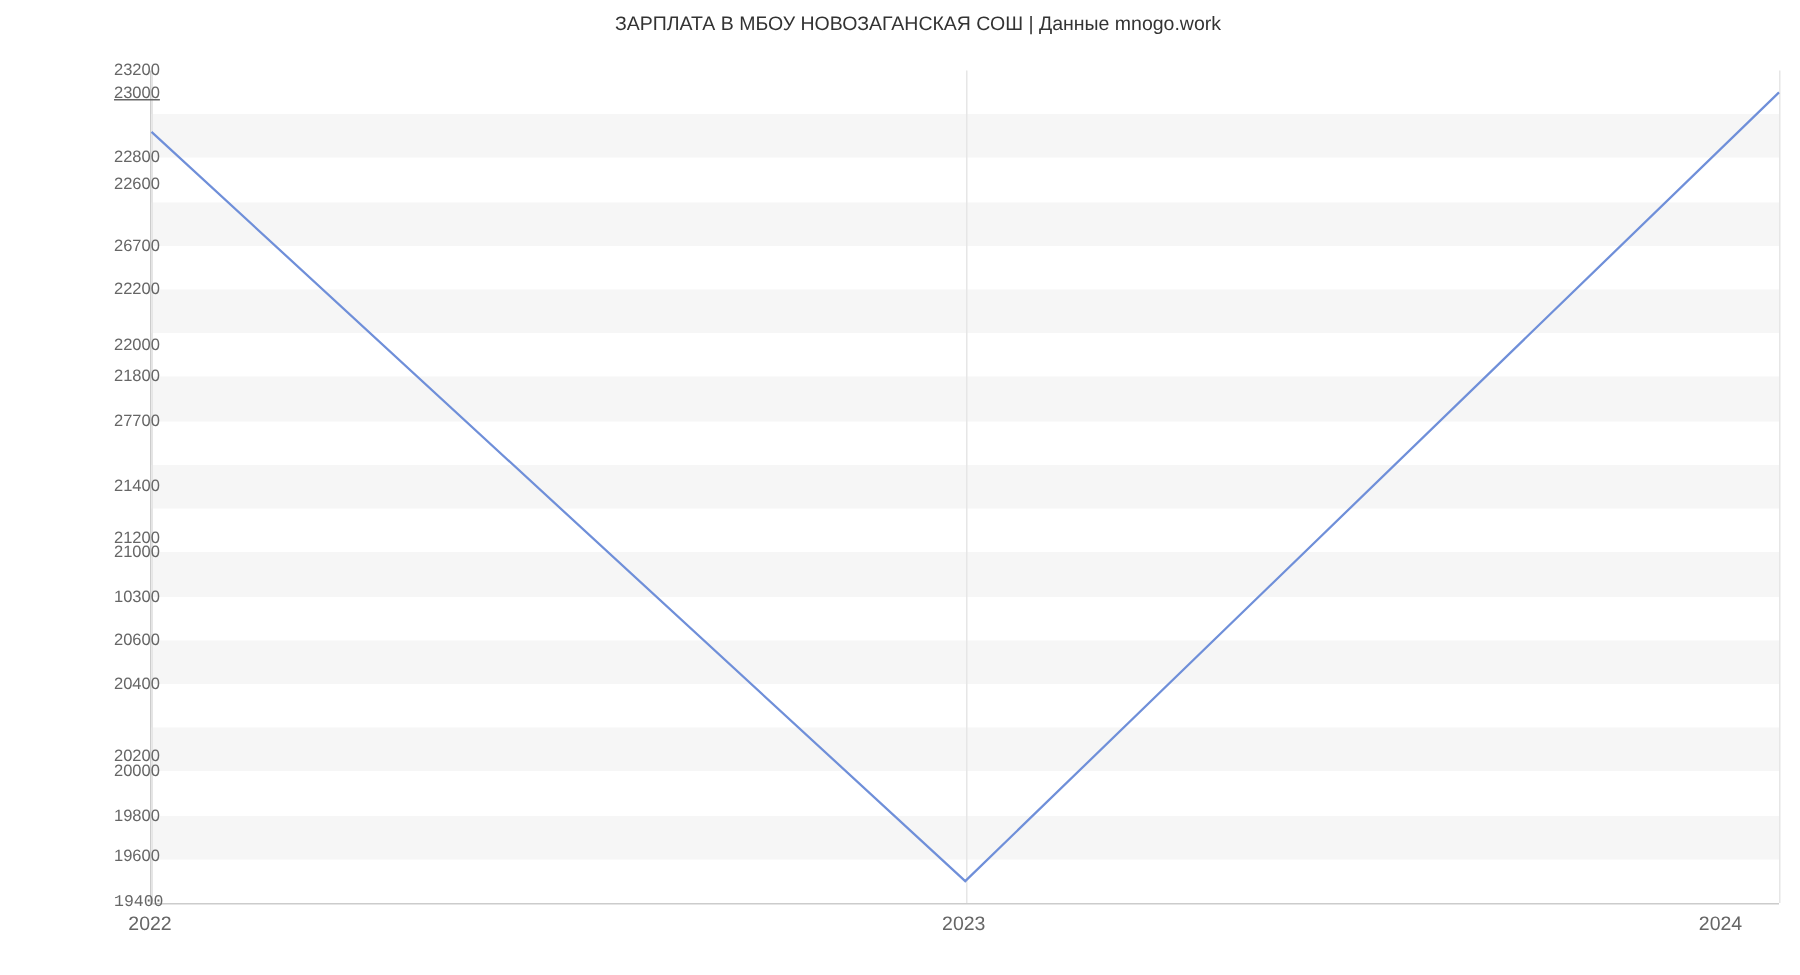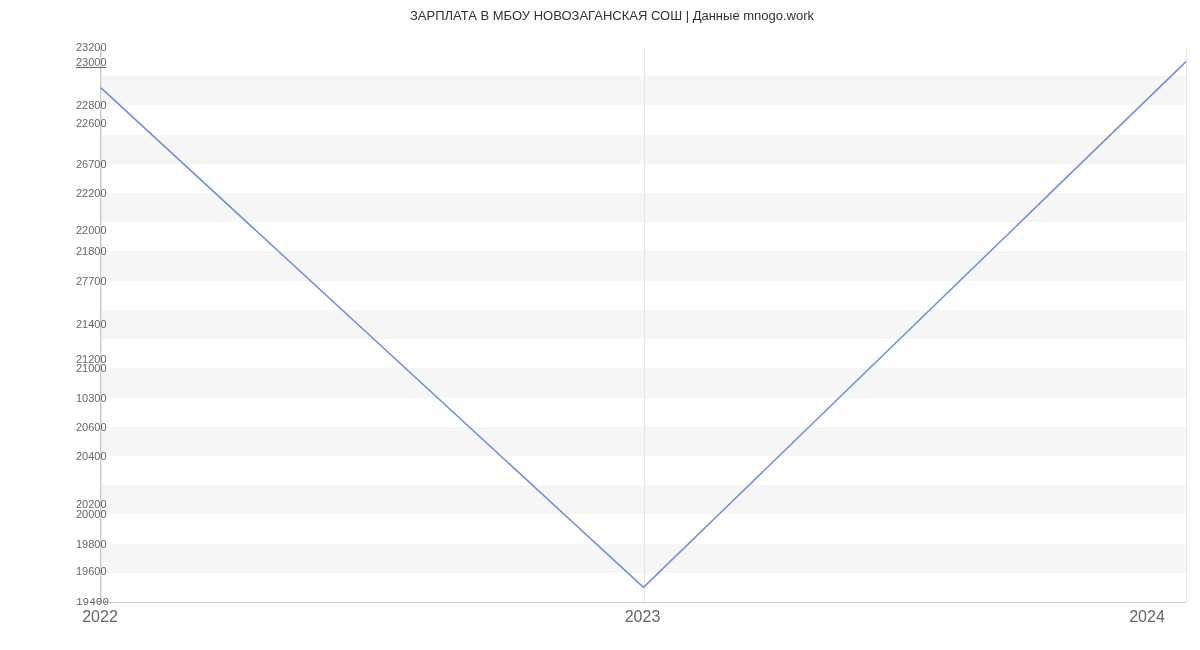--- a/index.html
+++ b/index.html
@@ -47,21 +47,21 @@
     right: 1106px;
     font-size: 11px;
     color: #666;
     text-align: left;
     transform: translateY(-50%);
     width: 42px;
   }
   .x-tick-label {
     position: absolute;
     top: 608px;
-    font-size: 16px;
+    font-size: 13px;
     color: #666;
     text-align: center;
     transform: translateX(-50%);
   }
   .x-grid-line {
     position: absolute;
     top: 0;
     bottom: 0;
     width: 1px;
     background: #e6e6e6;

